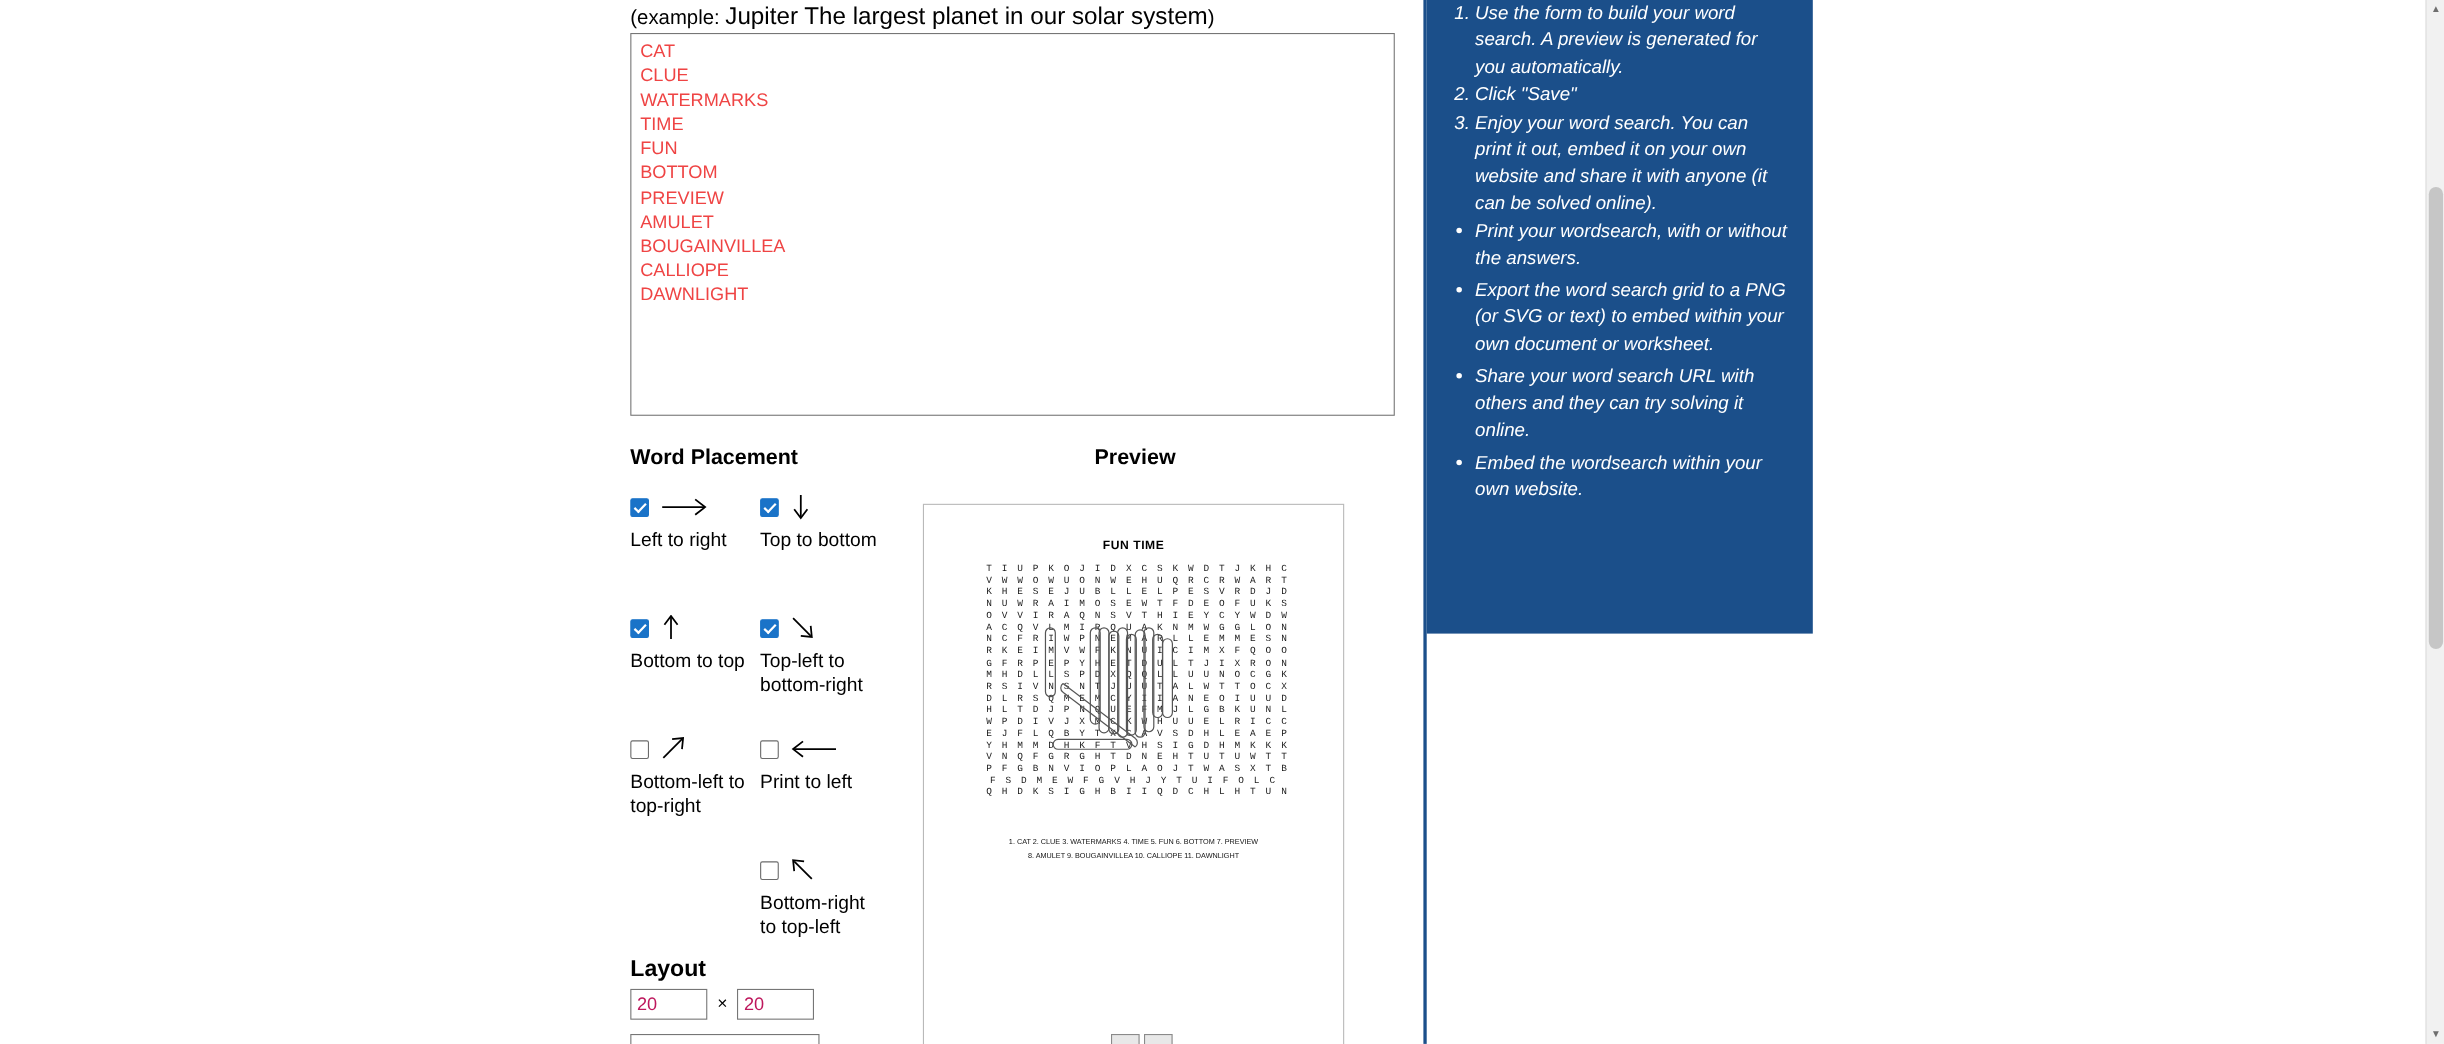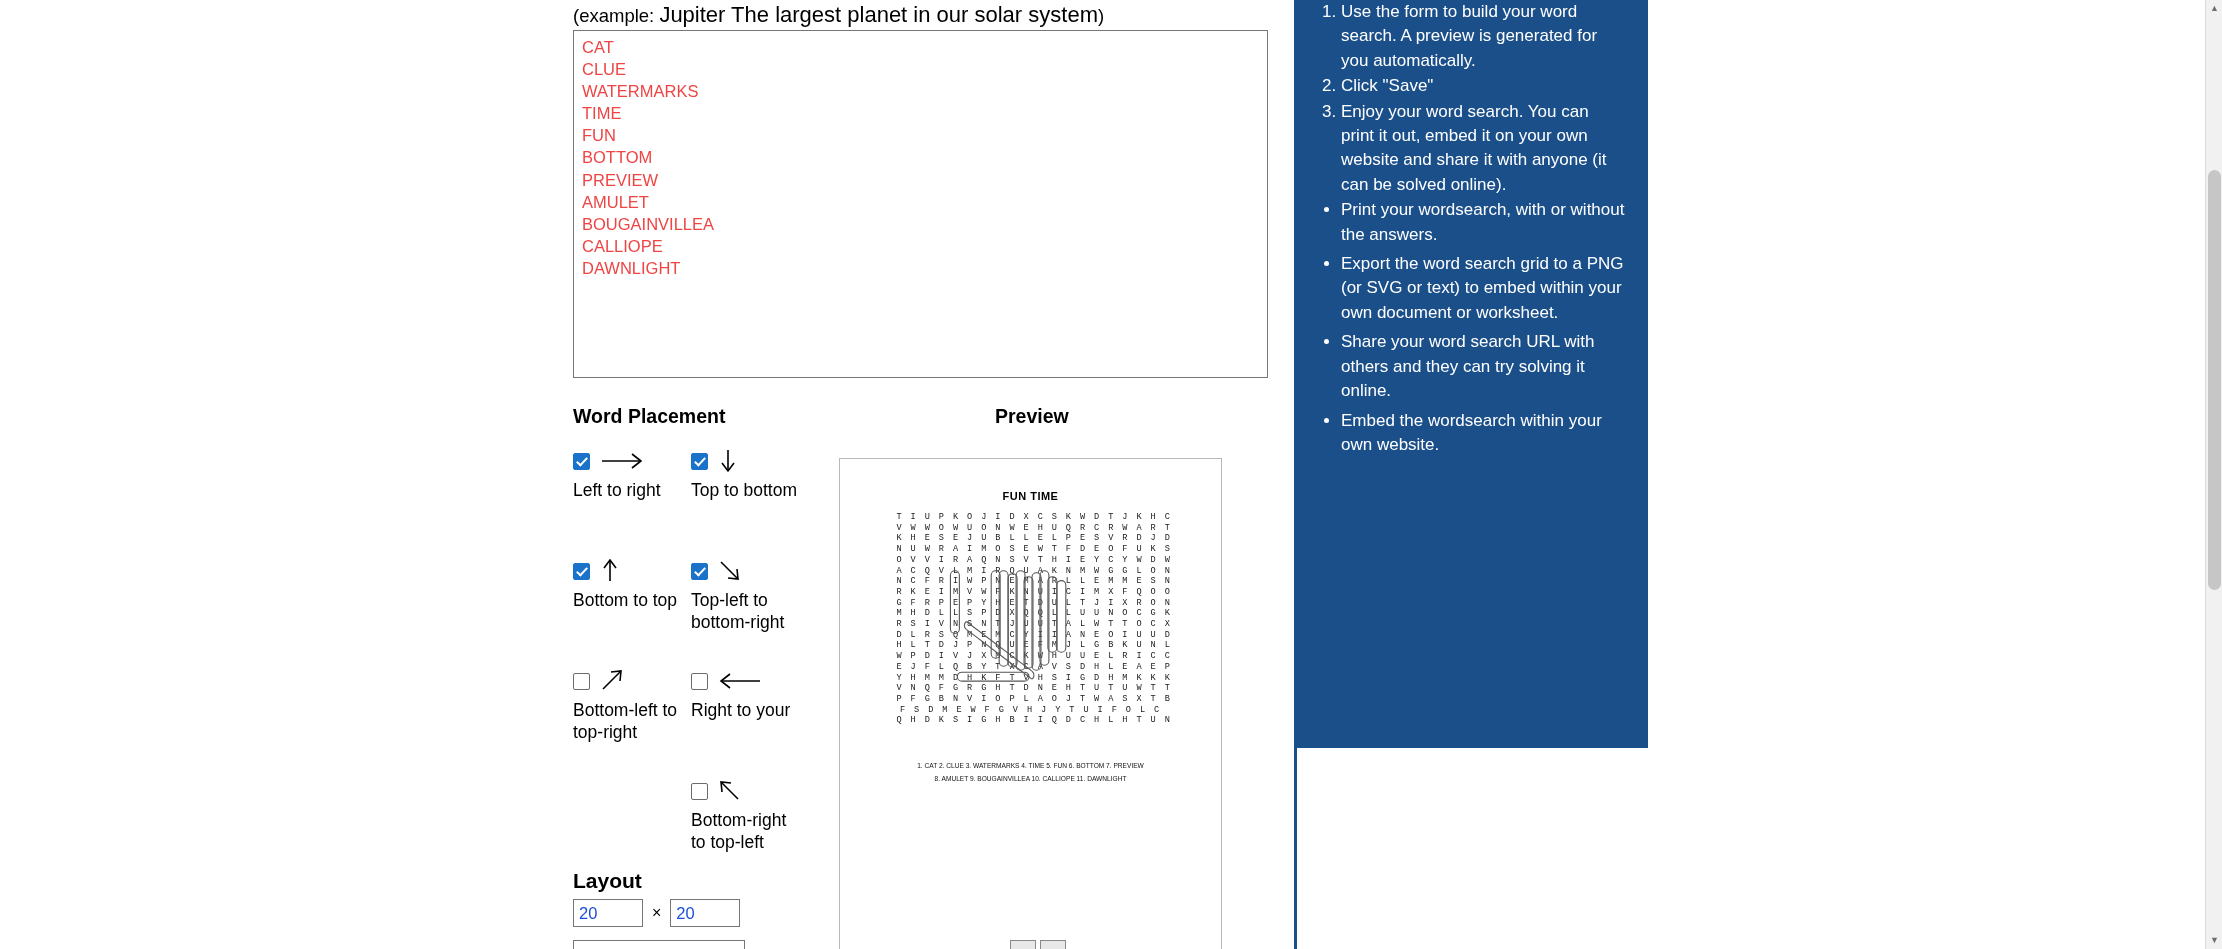--- a/index.html
+++ b/index.html
@@ -121,21 +121,21 @@
     display: flex;
     align-items: center;
   }
   .layout-row input {
     width: 70px; height: 28px;
     border: 1px solid #767676;
     background: #fff;
     font-family: "Liberation Sans", sans-serif;
     font-size: 16.5px;
     padding: 2px 5px;
-    color: #1d4ed8;
+    color: #be185d;
   }
   .layout-row .times {
     margin: 0 9px;
     font-size: 16px;
     color: #000;
   }
   .bottom-select {
     position: absolute;
     left: 573px; top: 940px;
     width: 172px; height: 26px;
@@ -207,24 +207,25 @@
     position: absolute;
     left: 1294px; top: 0;
     width: 3px; height: 949px;
     background: #1b4f8a;
   }
 
   
   .info-panel {
     position: absolute;
     left: 1297px; top: 0;
-    width: 351px; height: 748px;
+    width: 351px; height: 576px;
     background: #1b4f8a;
     color: #ffffff;
     padding: 0 22px 18px 22px;
+    font-style: italic;
   }
   .info-panel ol {
     margin: 0; padding: 0 0 0 22px;
     font-size: 17px;
     line-height: 24.4px;
   }
   .info-panel ol li { margin-bottom: 1px; }
   .panel-heading {
     font-size: 23px;
     font-weight: bold;
@@ -372,21 +373,21 @@
         <div class="cb-cell col2">
           <div class="cb-head">
             <input type="checkbox" style="">
             <span class="arrow">
               <svg width="48" height="24" viewBox="0 0 48 24">
                   <line x1="4" y1="12" x2="42" y2="12" stroke="#000" stroke-width="1.6"></line>
                   <polyline points="12,5 3,12 12,19" fill="none" stroke="#000" stroke-width="1.6"></polyline>
                 </svg>
             </span>
           </div>
-          <div class="cb-label">Right to your</div>
+          <div class="cb-label">Print to left</div>
         </div>
       </div>
 
       <div class="cb-row">
         <div class="cb-cell col2">
           <div class="cb-head">
             <input type="checkbox" style="">
             <span class="arrow">
               <svg width="48" height="24" viewBox="0 0 48 24">
                   <line x1="20" y1="20" x2="4" y2="4" stroke="#000" stroke-width="1.6"></line>

